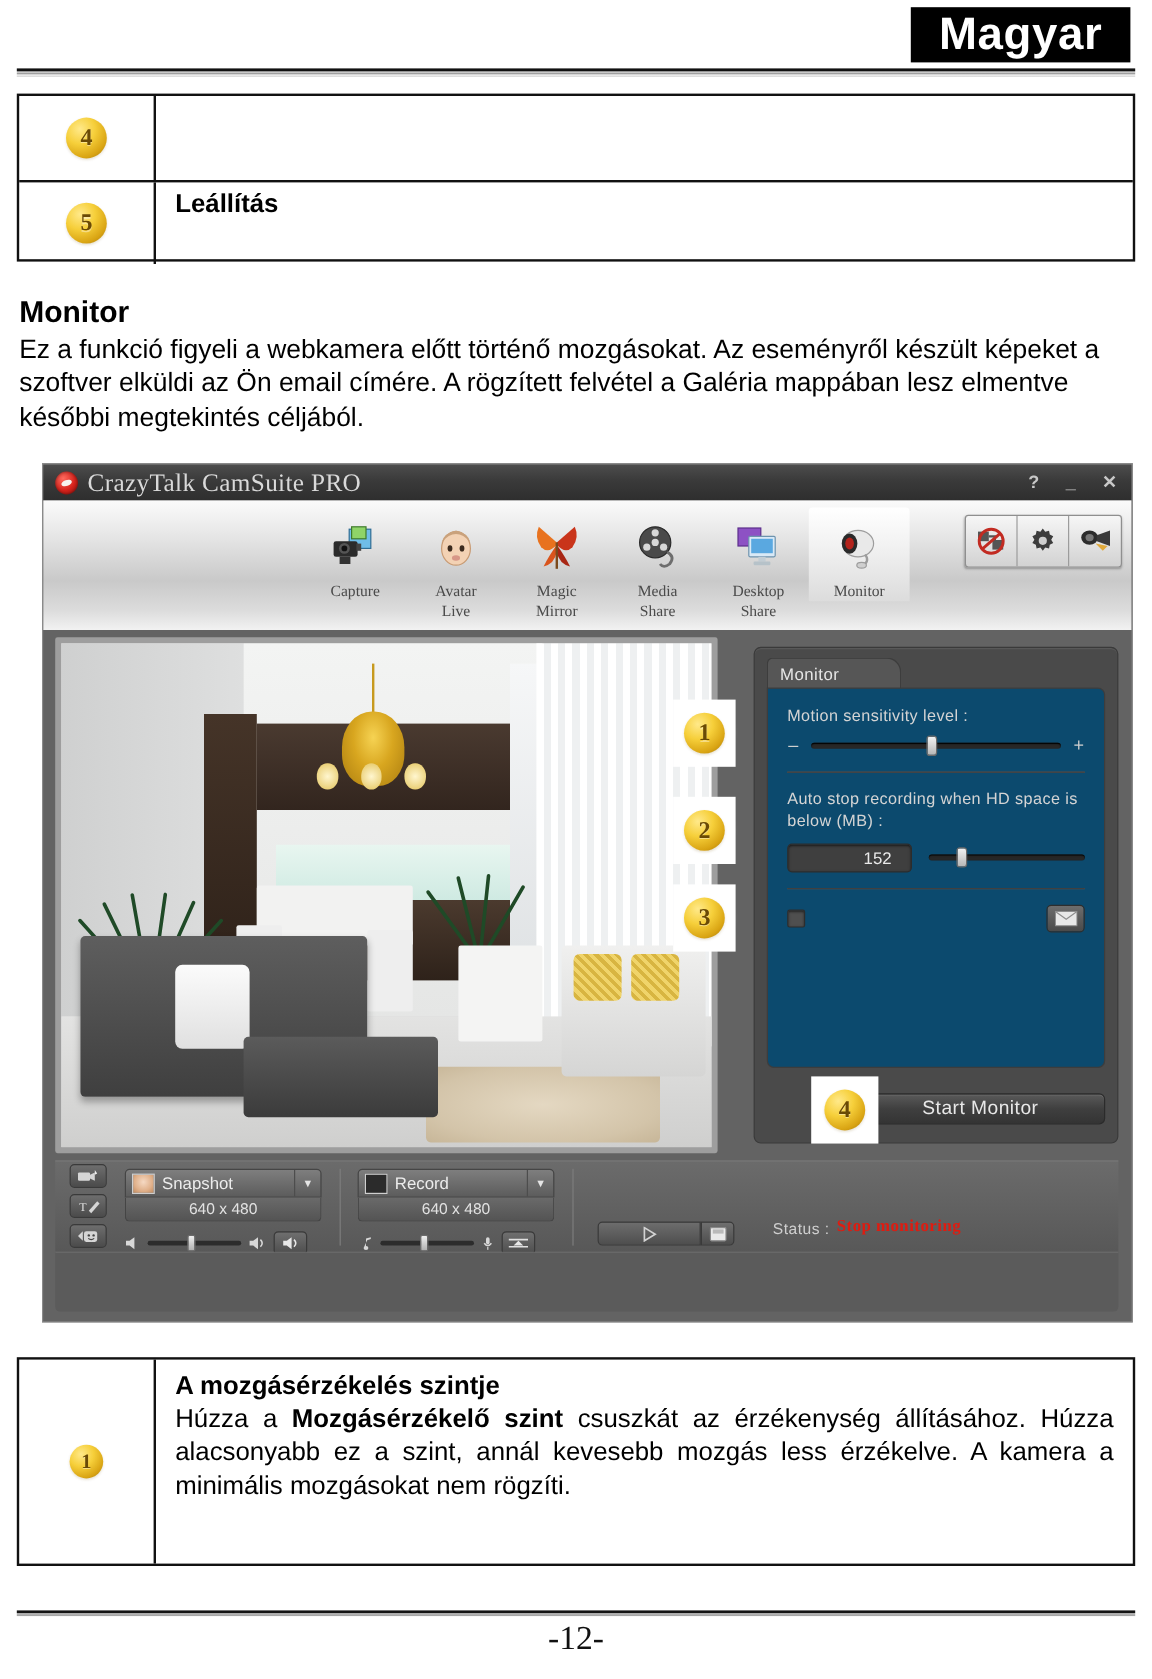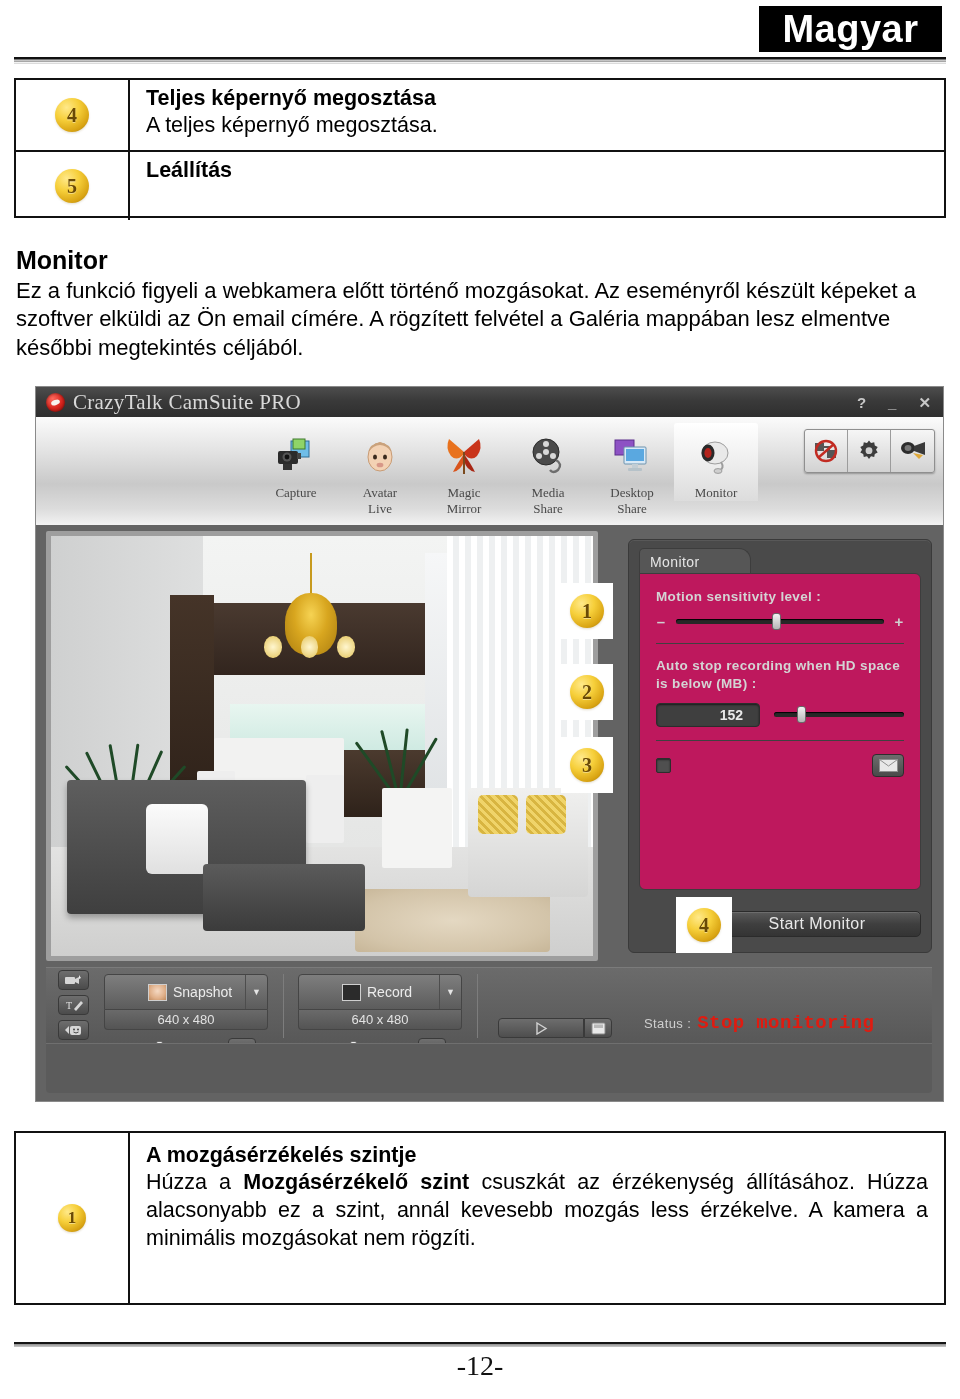--- a/index.html
+++ b/index.html
@@ -156,23 +156,22 @@
     box-shadow: inset 0 1px 0 rgba(255,255,255,.08);
   }
   .panel-tab {
     position:absolute; left: 10px; top: 8px; width: 112px; height: 26px;
     background:#565656; border-radius: 5px 12px 0 0; border:1px solid #3d3d3d; border-bottom:none;
     color:#e6e6e6; font-size:14px; display:flex; align-items:center; padding-left:10px;
     font-family:"Liberation Sans", sans-serif; letter-spacing:.4px;
   }
   .panel-inner {
     position:absolute; left:10px; top:33px; right:10px; bottom:62px;
-    background:#be185d; border:1px solid #3d3d3d; border-radius: 0 6px 6px 6px;
+    background:#0c4a6e; border:1px solid #3d3d3d; border-radius: 0 6px 6px 6px;
     padding: 14px 16px;
-    font-weight: bold;
   }
   .p-lbl { color:#d4d4d4; font-size:13.5px; line-height:1.35; letter-spacing:.35px;
     font-family:"Liberation Sans", sans-serif; }
   .p-div { height:1px; background:#5f5f5f; margin: 13px 0; border-top:1px solid #404040; }
   .slider-row { display:flex; align-items:center; gap:10px; margin-top:7px; }
   .minus, .plus { color:#cfcfcf; font-size:15px; width:10px; text-align:center; }
   .track { position:relative; flex:1; height:5px; background:#272727; border-radius:3px; box-shadow: inset 0 1px 1px #000; }
   .knob { position:absolute; top:-6px; width:9px; height:17px; border-radius:3px;
     background:linear-gradient(to bottom,#f2f2f2,#b6b6b6); border:1px solid #6a6a6a; }
   .mb-row { display:flex; align-items:center; gap:14px; margin-top:9px; }
@@ -207,25 +206,24 @@
     border-top:1px solid #7b7b7b;
   }
   .side-ico-col { position:absolute; left:12px; top:2px; display:flex; flex-direction:column; gap:5px; }
   .side-ico {
     width:31px; height:20px; border-radius:4px;
     background:linear-gradient(to bottom,#6e6e6e,#4b4b4b); border:1px solid #3a3a3a;
     display:flex; align-items:center; justify-content:center;
   }
   .tb-group { position:absolute; top:6px; border-right:1px solid #7d7d7d; height:64px; }
   .capt-btn {
-    width:164px; height:36px; border-radius:4px 4px 0 0;
+    width:164px; height:24px; border-radius:4px 4px 0 0;
     background:linear-gradient(to bottom,#7e7e7e,#5c5c5c); border:1px solid #454545;
     display:flex; align-items:center; color:#ececec; font-size:14px;
     font-family:"Liberation Sans", sans-serif;
-    padding-left:38px;
   }
   .capt-thumb { width:19px; height:17px; margin:0 6px 0 5px; border:1px solid #cfcfcf;
     background:radial-gradient(circle at 50% 40%, #f5d9c3 0%, #e0b08a 60%, #c08a5e 100%); }
   .capt-arrow { margin-left:auto; width:22px; height:100%; border-left:1px solid #4d4d4d;
     display:flex; align-items:center; justify-content:center; color:#e5e5e5; font-size:9px; }
   .res-bar {
     width:164px; height:20px; border:1px solid #454545; border-top:none; border-radius:0 0 4px 4px;
     background:linear-gradient(to bottom,#6a6a6a,#545454);
     color:#e2e2e2; font-size:13px; display:flex; align-items:center; justify-content:center;
     font-family:"Liberation Sans", sans-serif;
@@ -239,21 +237,21 @@
     display:flex; align-items:center; justify-content:center; }
   .play-group { position:absolute; left:452px; top:50px; display:flex; align-items:center; }
   .play-bar { width:86px; height:20px; border-radius:4px 0 0 4px;
     background:linear-gradient(to bottom,#6d6d6d,#4e4e4e); border:1px solid #3a3a3a;
     display:flex; align-items:center; justify-content:center; }
   .status-area {
     position:absolute; right:10px; top:40px; width:300px; height:30px;
     display:flex; align-items:center; gap:6px; padding-left:22px;
   }
   .st-lbl { color:#cfcfcf; font-size:13px; letter-spacing:.4px; font-family:"Liberation Sans", sans-serif; }
-  .st-val { font-size:19px; font-weight:bold; letter-spacing:.4px; font-family:Liberation Mono, monospace;text-align:center; }
+  .st-val { font-size:14px; font-weight:bold; letter-spacing:.4px; font-family:Liberation Serif, serif;text-align:center; }
   .app-footer { position:absolute; left:10px; top:518px; width:886px; height:50px;
     background:#5b5b5b; border-top:1px solid #6f6f6f; border-radius:0 0 4px 4px; }
 
   
   .tbl-bot { left: 14px; top: 1131px; width: 932px; height: 174px; }
   .bot-flex { display:flex; height: 100%; }
   .bot-num { width: 114px; border-right: 2px solid #111; display:flex; align-items:center; justify-content:center; }
   .bot-txt { flex:1; padding: 9px 16px 0 16px; }
   .bot-body { font-size: 21.5px; color:#000; line-height:1.29; text-align: justify; }
   .bot-body b { font-weight:bold; }
@@ -270,24 +268,20 @@
 <div class="page">
 
   <div class="lang-badge">Magyar</div>
   <div class="head-rule"></div>
 
   <div class="tbl tbl-top">
 
     <div class="row">
       <div class="cell-num">
         <div class="coin">4</div>
-      </div>
-      <div class="cell-txt">
-        <div class="t-title">Teljes képernyő megosztása</div>
-        <div class="t-body">A teljes képernyő megosztása.</div>
       </div>
     </div>
 
     <div class="row">
       <div class="cell-num">
         <div class="coin">5</div>
       </div>
       <div class="cell-txt">
         <div class="t-title">Leállítás</div>
       </div>

